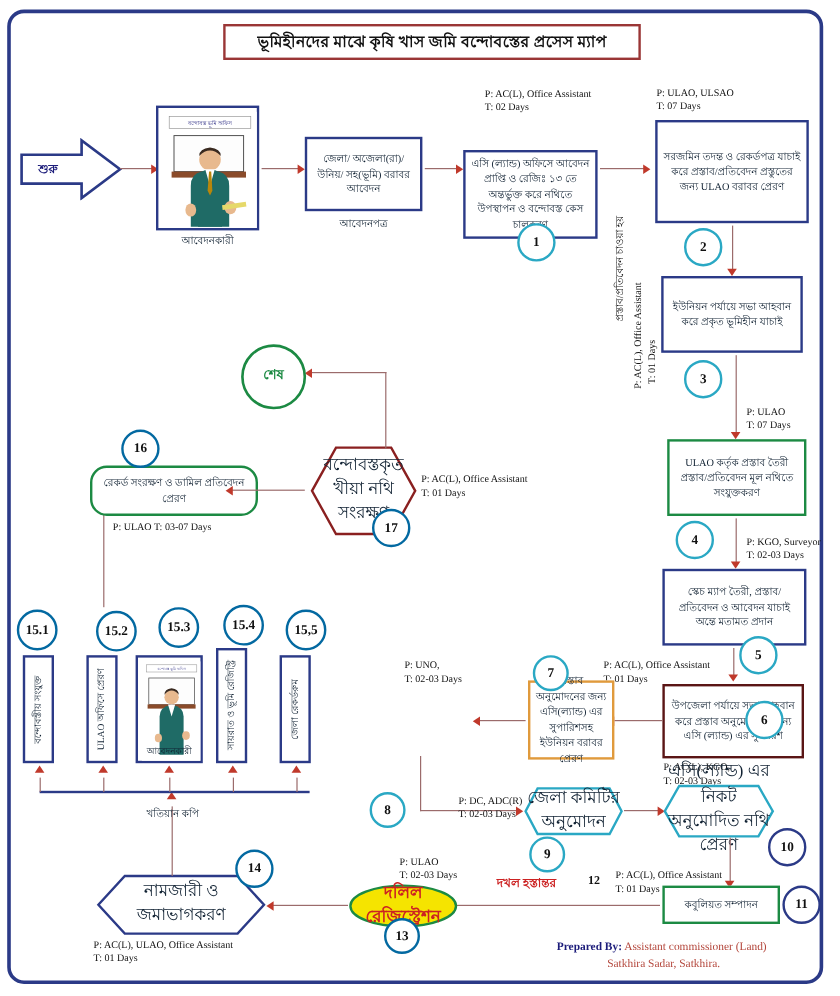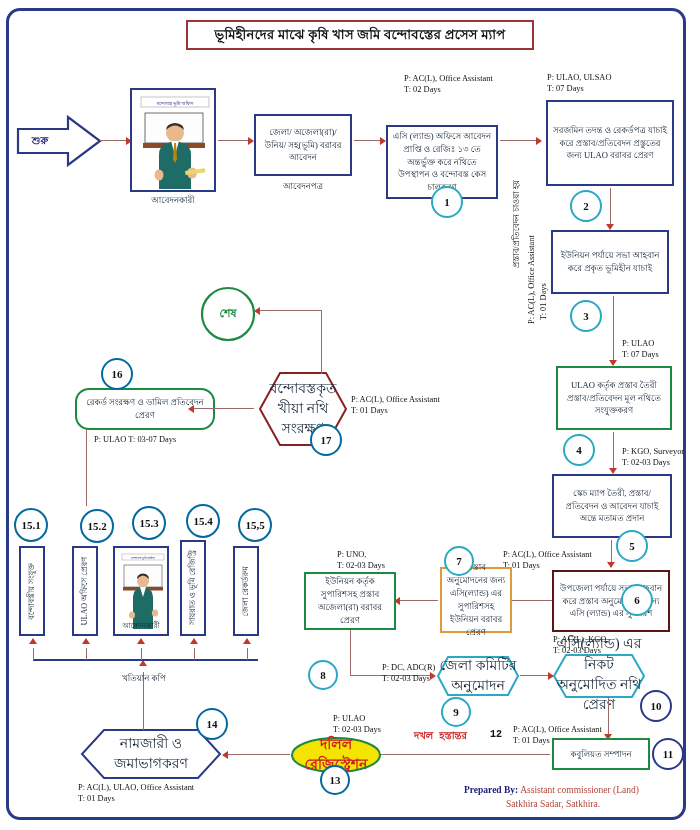--- a/index.html
+++ b/index.html
@@ -52,21 +52,21 @@
   .elw{position:absolute;}
   .circw{position:absolute;}
 
   .pic{position:absolute;box-sizing:border-box;border:2px solid #2b3a87;background:#fff;overflow:hidden;}
   .pic .mini{position:absolute;left:3px;top:3px;right:3px;bottom:3px;background:#fff;}
 
   .prep{position:absolute;font-family:"Liberation Serif",serif;font-size:9.5px;line-height:1.45;}
   .prep b{color:#1c1c7a;}
   .prep i{color:#b3453a;font-style:normal;}
 
-  .redlbl{position:absolute;font-family:Liberation Mono, monospace;font-weight:bold;font-size:10px;color:#cc2222;}
+  .redlbl{position:absolute;font-family:Liberation Serif, serif;font-weight:bold;font-size:10px;color:#cc2222;}
   .thickline{position:absolute;background:#2b3a87;height:2px;}
   .startw{position:absolute;}
   .startlbl{position:absolute;display:flex;align-items:center;justify-content:center;
             font-family:"Liberation Serif",serif;font-weight:bold;font-size:10px;color:#1c1c7a;}
 </style>
 </head>
 <body>
 
 <div id="page">
   <div id="frame"></div>
@@ -177,23 +177,20 @@
   <div class="meta" style="left:500px;top:549px;width:0;"></div>
   <div class="box borange" style="left:440px;top:567px;width:72px;height:66px;">
     <div class="t">প্রস্তাব অনুমোদনের জন্য এসি(ল্যান্ড) এর সুপারিশসহ ইউনিয়ন বরাবর প্রেরণ</div>
   </div>
   <div class="num ncy" style="left:444px;top:546px;width:30px;height:30px;">7</div>
   <div class="meta" style="left:337px;top:549px;"><span>P: UNO,</span><br><span>T: 02-03 Days</span></div>
 
   <div class="ln" style="left:398px;top:600px;width:40px;height:1.4px;"></div>
   <div class="arw ar-l" style="left:394px;top:597px;"></div>
 
-  <div class="box bgreen" style="left:304px;top:572px;width:92px;height:58px;">
-    <div class="t">ইউনিয়ন কর্তৃক সুপারিশসহ প্রস্তাব অজেলা(রা) বরাবর প্রেরণ</div>
-  </div>
   <div class="num ncy" style="left:308px;top:660px;width:30px;height:30px;">8</div>
 
   <div class="lnv" style="left:350px;top:630px;width:1.4px;height:46px;"></div>
   <div class="ln" style="left:350px;top:675px;width:82px;height:1.4px;"></div>
   <div class="arw ar-r" style="left:430px;top:672px;"></div>
   <div class="meta" style="left:382px;top:662px;"><span>P: DC, ADC(R)</span><br><span>T: 02-03 Days</span></div>
 
   <div class="hexw" style="left:436px;top:655px;">
     <svg width="84" height="42" viewBox="0 0 84 42">
       <polygon points="12,2 72,2 82,21 72,40 12,40 2,21" fill="#ffffff" stroke="#2aa8c4" stroke-width="2"></polygon>

